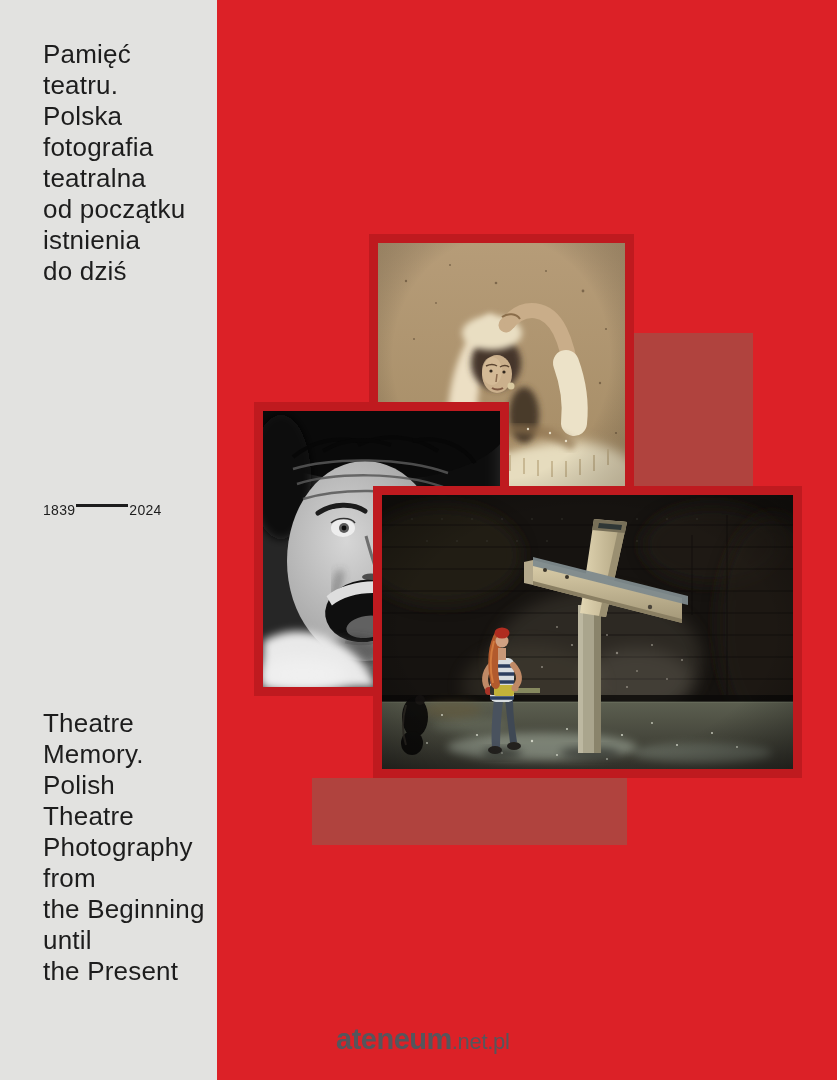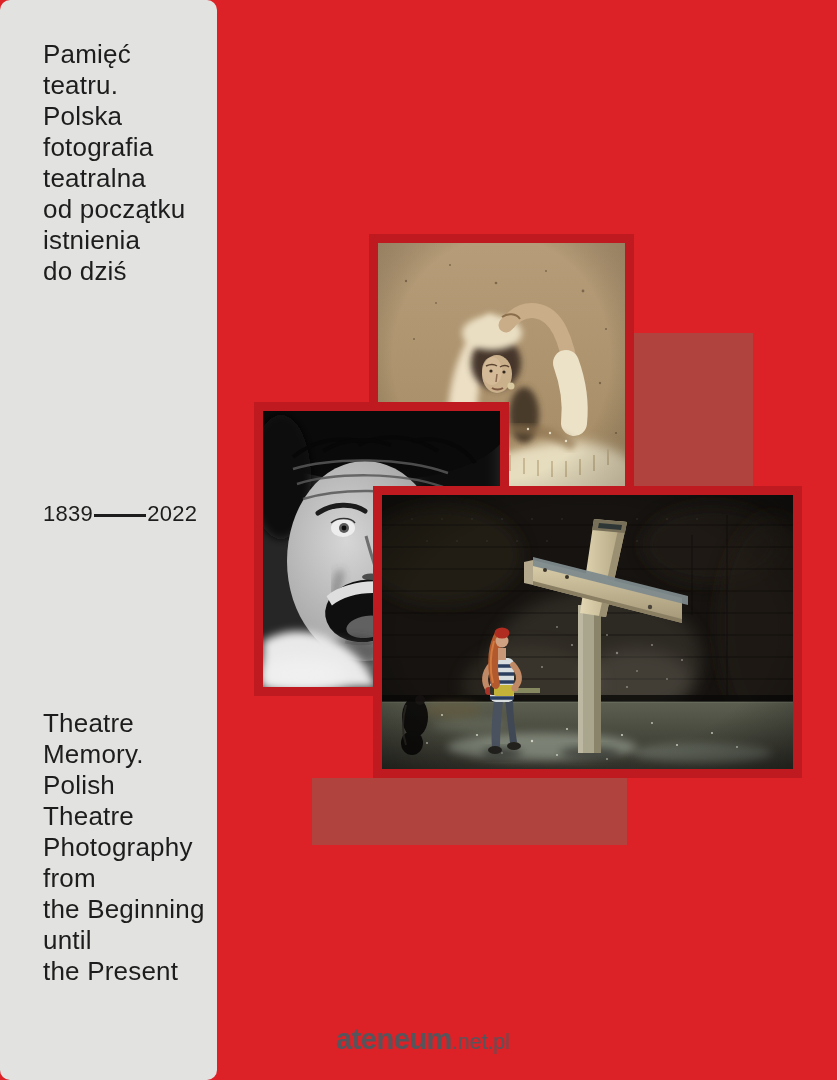--- a/index.html
+++ b/index.html
@@ -4,34 +4,34 @@
 <style>
   html,body{margin:0;padding:0;background:#777;}
   .canvas{
     position:relative;width:837px;height:1080px;overflow:hidden;
     background:var(--background-red,#dc2127);
     font-family:"Liberation Sans","DejaVu Sans",sans-serif;
   }
   
   .sidebar{
     position:absolute;left:0;top:0;width:217px;height:1080px;
-    background:var(--sidebar-gray,#e2e2e0);z-index:6;border-radius:10px;
+    background:var(--sidebar-gray,#e2e2e0);z-index:6;
   }
   .title-pl,.title-en{
     position:absolute;left:43px;
     font-size:26px;line-height:31px;font-weight:400;
     color:var(--text-dark,#1d1d1d);
     white-space:pre-line;letter-spacing:.2px;
   }
   .title-pl{top:39px;}
   .title-en{top:708px;}
   .years{
     position:absolute;left:43px;top:502px;height:24px;
-    display:flex;align-items:center;
-    font-size:22px;color:var(--text-dark,#1d1d1d);letter-spacing:.3px;
+    display:flex;align-items:flex-start;
+    font-size:14px;color:var(--text-dark,#1d1d1d);letter-spacing:.3px;
   }
   .year-dash{width:52px;height:3px;background:var(--text-dark,#1d1d1d);margin:2px 1px 0 1px;}
   
   .accent{position:absolute;background:var(--muted-red,#b0433e);z-index:1;}
   .accent-upper{left:633px;top:333px;width:120px;height:436px;}
   .accent-lower{left:312px;top:778px;width:315px;height:67px;}
   .photo{
     position:absolute;border:9px solid var(--photo-border-red,#bf1a1f);
     box-sizing:content-box;
   }
@@ -350,21 +350,21 @@
 teatru.
 Polska
 fotografia
 teatralna
 od początku
 istnienia
 do dziś</div>
     <div class="years">
       <span>1839</span>
       <span class="year-dash"></span>
-      <span>2022</span>
+      <span>2024</span>
     </div>
     <div class="title-en">Theatre
 Memory.
 Polish
 Theatre
 Photography
 from
 the Beginning
 until
 the Present</div>

